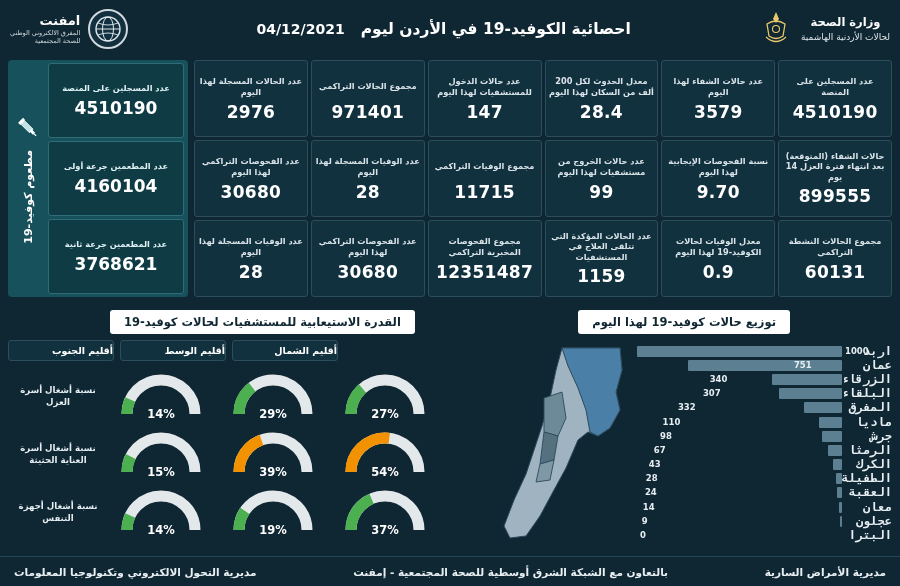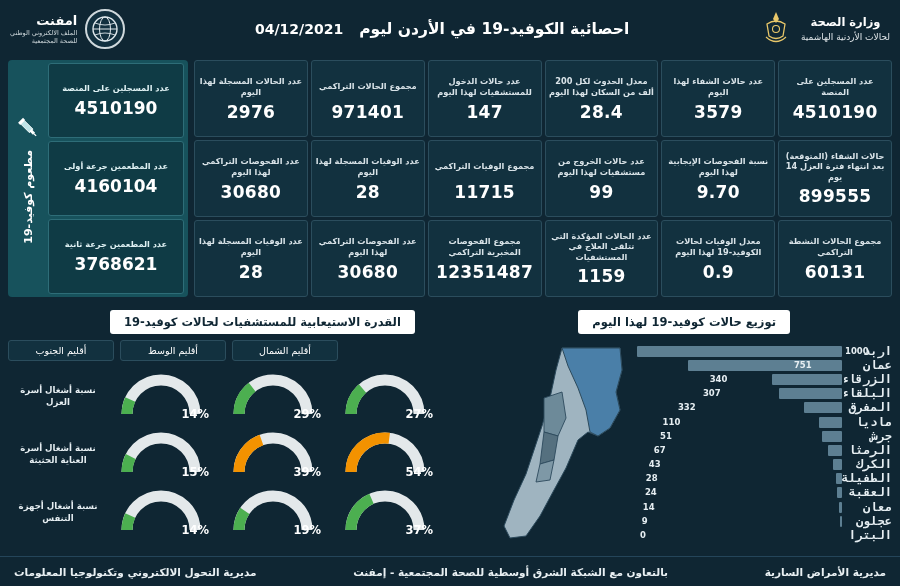--- a/index.html
+++ b/index.html
@@ -135,33 +135,33 @@
 
   
   .gauge-panel {
     position: absolute; top: 340px; left: 8px; width: 430px; height: 212px;
   }
   .gauge-col-heads {
     position: absolute; top: 0; left: 0; width: 330px;
     display: flex; justify-content: space-between;
   }
   .gauge-col-head {
-    width: 106px; text-align: center;
+    width: 106px; text-align: right;
     background: #12313f; border: 1px solid #2b4d5d; border-radius: 3px;
-    font-size: 9.5px; font-weight: normal; padding: 4px 0; color: #ffffff;
+    font-size: 9.5px; font-weight: bold; padding: 4px 0; color: #ffffff;
   }
   .gauge-rows { position: absolute; top: 28px; left: 0; width: 430px; }
   .gauge-row { display: flex; align-items: center; height: 58px; }
   .gauge-cells { display: flex; width: 330px; justify-content: space-between; }
   .gauge-cell { width: 106px; display: flex; align-items: center; justify-content: center; }
   .gauge { position: relative; width: 96px; height: 50px; }
   .gauge svg { display: block; }
   .gauge .gval {
     position: absolute; bottom: 1px; left: 0; width: 100%;
-    font-size: 11.5px; font-weight: bold; color: #ffffff;
+    text-align: center; font-size: 11.5px; font-weight: bold; color: #ffffff;
   }
   .gauge-row-label {
     width: 96px; font-size: 8.6px; font-weight: bold; color: #e6eef2;
     text-align: center; line-height: 1.35; padding-right: 4px;
   }
 
   
   .footer {
     position: absolute; bottom: 0; left: 0; width: 900px; height: 30px;
     display: flex; align-items: center; justify-content: space-between;
@@ -201,21 +201,21 @@
         <svg width="28" height="28" viewBox="0 0 28 28">
           <circle cx="14" cy="14" r="12" fill="none" stroke="#dfe8ec" stroke-width="1.4"></circle>
           <ellipse cx="14" cy="14" rx="5.5" ry="12" fill="none" stroke="#dfe8ec" stroke-width="1"></ellipse>
           <line x1="2" y1="14" x2="26" y2="14" stroke="#dfe8ec" stroke-width="1"></line>
           <path d="M4 8 Q14 12 24 8" fill="none" stroke="#dfe8ec" stroke-width="0.9"></path>
           <path d="M4 20 Q14 16 24 20" fill="none" stroke="#dfe8ec" stroke-width="0.9"></path>
         </svg>
       </div>
       <div class="hdr-left-text">
         <div class="l1">امفنت</div>
-        <div class="l2">الملف الالكتروني الوطني</div>
+        <div class="l2">المفرق الالكتروني الوطني</div>
         <div class="l3">للصحة المجتمعية</div>
       </div>
     </div>
   </div>
 
   <div class="kpi-wrap">
 
     <div class="kpi-grid">
 
       <div class="kpi">
@@ -370,21 +370,21 @@
           <div class="bar-name">ماديا</div>
           <div class="bar-track">
             <span class="bar-fill" style="width: 11%; background: rgb(93, 127, 146);"></span>
             <span class="bar-val" style="left: calc(11% + 3px);">110</span>
           </div>
         </div>
         <div class="bar-row">
           <div class="bar-name">جرش</div>
           <div class="bar-track">
             <span class="bar-fill" style="width: 9.8%; background: rgb(93, 127, 146);"></span>
-            <span class="bar-val" style="left: calc(9.8% + 3px);">51</span>
+            <span class="bar-val" style="left: calc(9.8% + 3px);">98</span>
           </div>
         </div>
         <div class="bar-row">
           <div class="bar-name">الرمثا</div>
           <div class="bar-track">
             <span class="bar-fill" style="width: 6.7%; background: rgb(93, 127, 146);"></span>
             <span class="bar-val" style="left: calc(6.7% + 3px);">67</span>
           </div>
         </div>
         <div class="bar-row">

